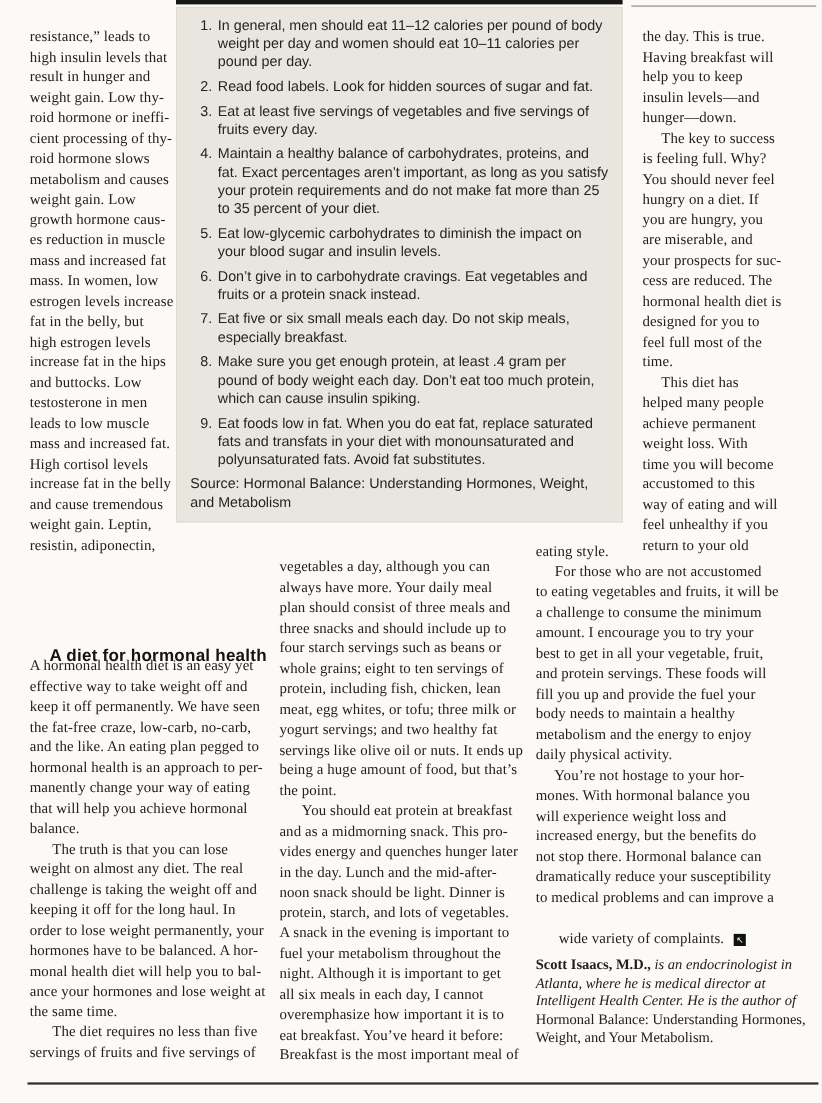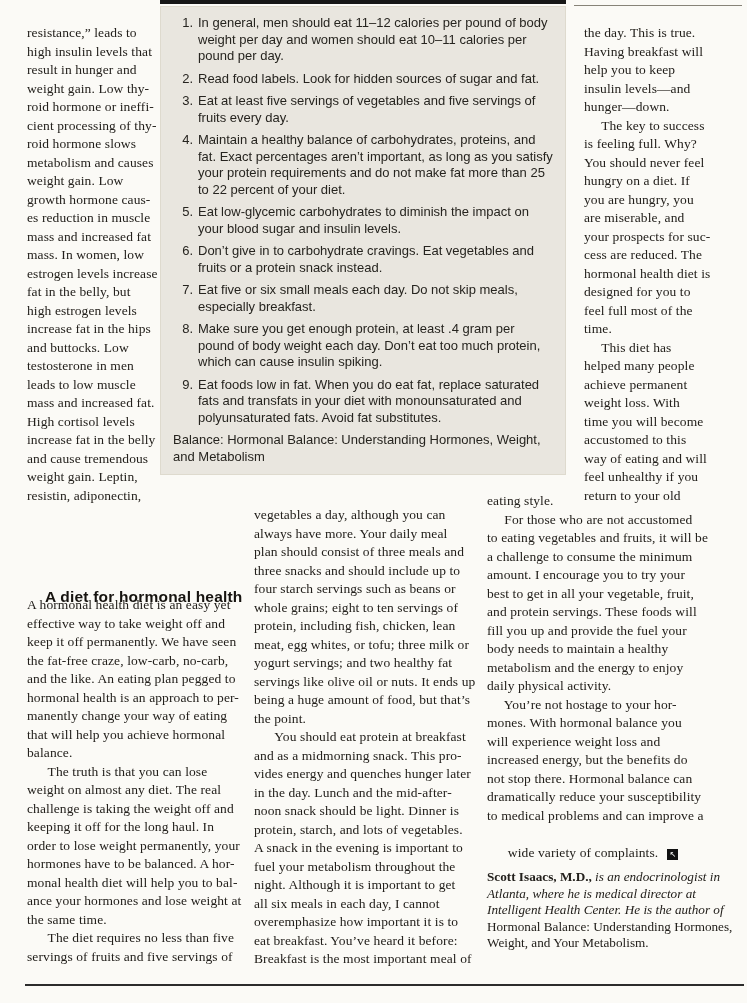--- a/index.html
+++ b/index.html
@@ -103,21 +103,21 @@
         <div class="g-item">
           <span class="g-num">2.</span>
           <span class="g-text">Read food labels. Look for hidden sources of sugar and fat.</span>
         </div>
         <div class="g-item">
           <span class="g-num">3.</span>
           <span class="g-text">Eat at least five servings of vegetables and five servings of fruits every day.</span>
         </div>
         <div class="g-item">
           <span class="g-num">4.</span>
-          <span class="g-text">Maintain a healthy balance of carbohydrates, proteins, and fat. Exact percentages aren’t important, as long as you satisfy your protein requirements and do not make fat more than 25 to 22 percent of your diet.</span>
+          <span class="g-text">Maintain a healthy balance of carbohydrates, proteins, and fat. Exact percentages aren’t important, as long as you satisfy your protein requirements and do not make fat more than 25 to 35 percent of your diet.</span>
         </div>
         <div class="g-item">
           <span class="g-num">5.</span>
           <span class="g-text">Eat low-glycemic carbohydrates to diminish the impact on your blood sugar and insulin levels.</span>
         </div>
         <div class="g-item">
           <span class="g-num">6.</span>
           <span class="g-text">Don’t give in to carbohydrate cravings. Eat vegetables and fruits or a protein snack instead.</span>
         </div>
         <div class="g-item">
@@ -125,21 +125,21 @@
           <span class="g-text">Eat five or six small meals each day. Do not skip meals, especially breakfast.</span>
         </div>
         <div class="g-item">
           <span class="g-num">8.</span>
           <span class="g-text">Make sure you get enough protein, at least .4 gram per pound of body weight each day. Don’t eat too much protein, which can cause insulin spiking.</span>
         </div>
         <div class="g-item">
           <span class="g-num">9.</span>
           <span class="g-text">Eat foods low in fat. When you do eat fat, replace saturated fats and transfats in your diet with monounsaturated and polyunsaturated fats. Avoid fat substitutes.</span>
         </div>
-        <div class="gbox-source"><span>Balance: </span><span class="src-title">Hormonal Balance: Understanding Hormones, Weight, and Metabolism</span></div>
+        <div class="gbox-source"><span>Source: </span><span class="src-title">Hormonal Balance: Understanding Hormones, Weight, and Metabolism</span></div>
       </div>
   </div>
 
   <div class="lines" style="left:584px; top:24px; width:160px;">the day. This is true.
 Having breakfast will
 help you to keep
 insulin levels—and
 hunger—down.
      The key to success
 is feeling full. Why?

